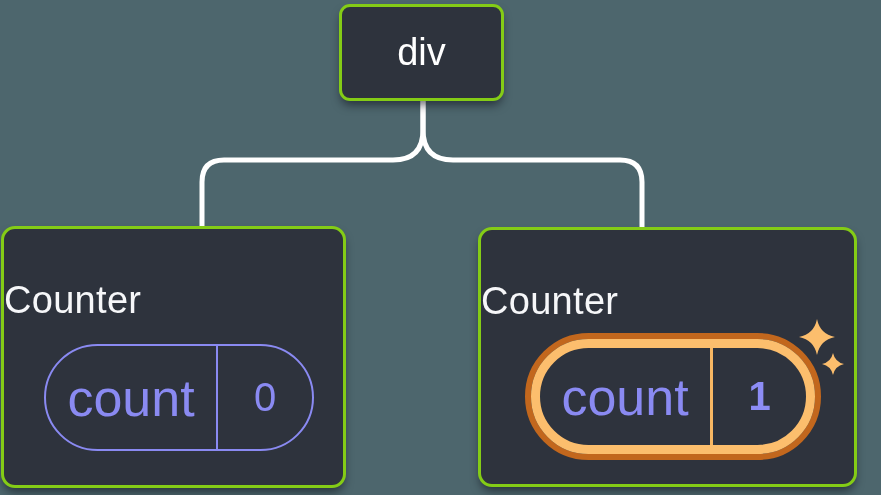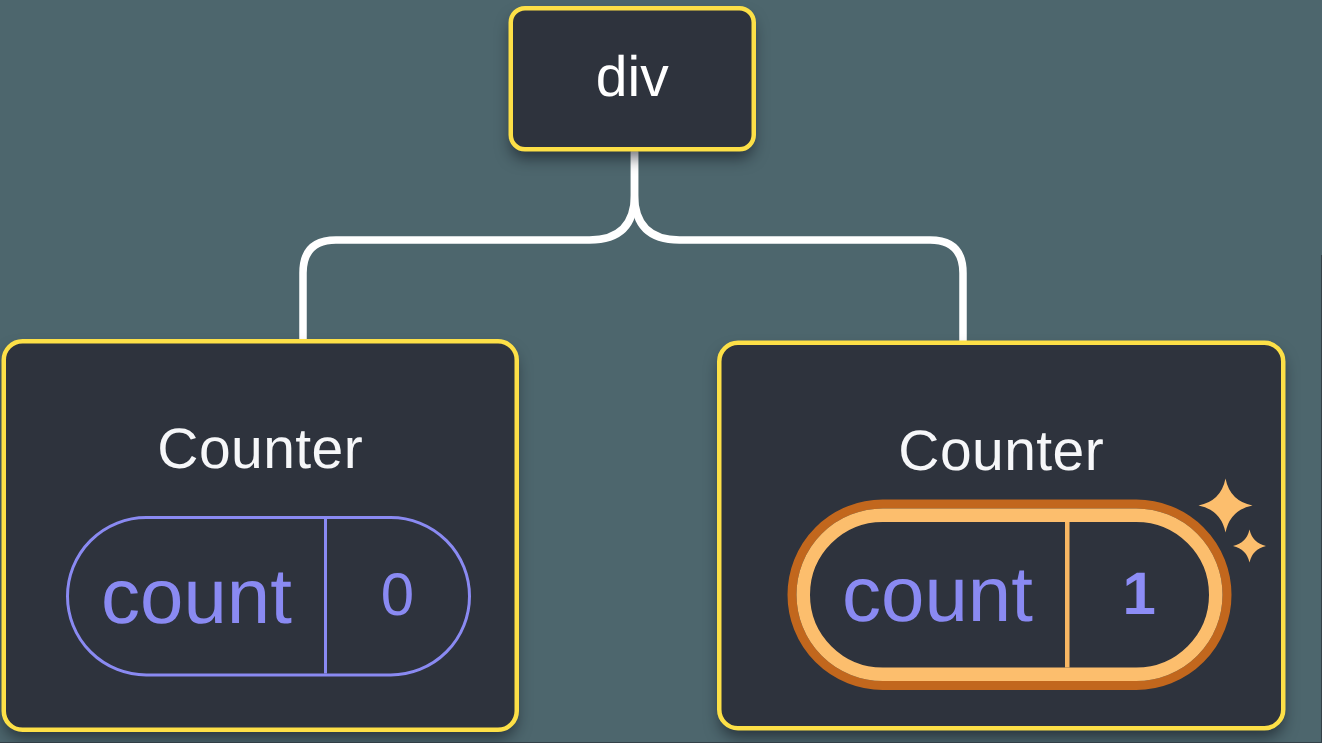--- a/index.html
+++ b/index.html
@@ -13,40 +13,40 @@
   }
   .connectors {
     position: absolute;
     left: 0; top: 0;
     width: 881px; height: 495px;
     pointer-events: none;
   }
   .node {
     position: absolute;
     background: #2e333d;
-    border: 3px solid #fde047;
+    border: 3px solid #84cc16;
     box-sizing: border-box;
     box-shadow: 0 6px 10px -2px rgba(15, 19, 26, 0.6);
   }
   .root-node {
     left: 339px; top: 4px;
     width: 165px; height: 97px;
     border-width: 3.5px;
     border-radius: 11px;
     display: flex; align-items: center; justify-content: center;
     color: #ffffff;
     font-size: 38px;
   }
   .counter-box { border-radius: 14px; }
   .counter-box.left  { left: 1px;   top: 226px; width: 345px; height: 262px; }
   .counter-box.right { left: 478px; top: 227px; width: 379px; height: 260px; }
   .counter-title {
     position: absolute;
     top: 50px; left: 0; width: 100%;
-    text-align: center;
+    text-align: left;
     color: #f6f7f9;
     font-size: 38px;
     font-weight: 500;
     letter-spacing: 0.3px;
   }
   
   .pill {
     position: absolute;
     left: 40px; top: 115px;
     width: 270px; height: 107px;

